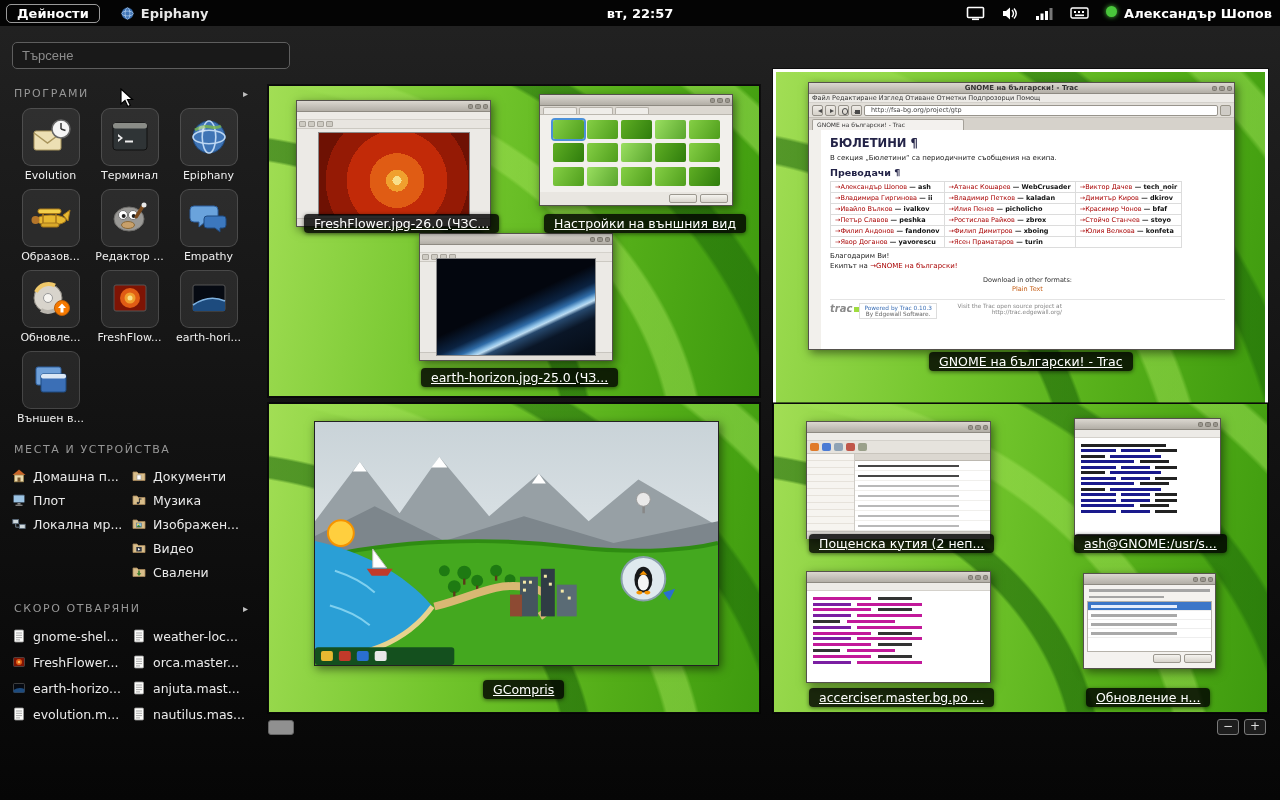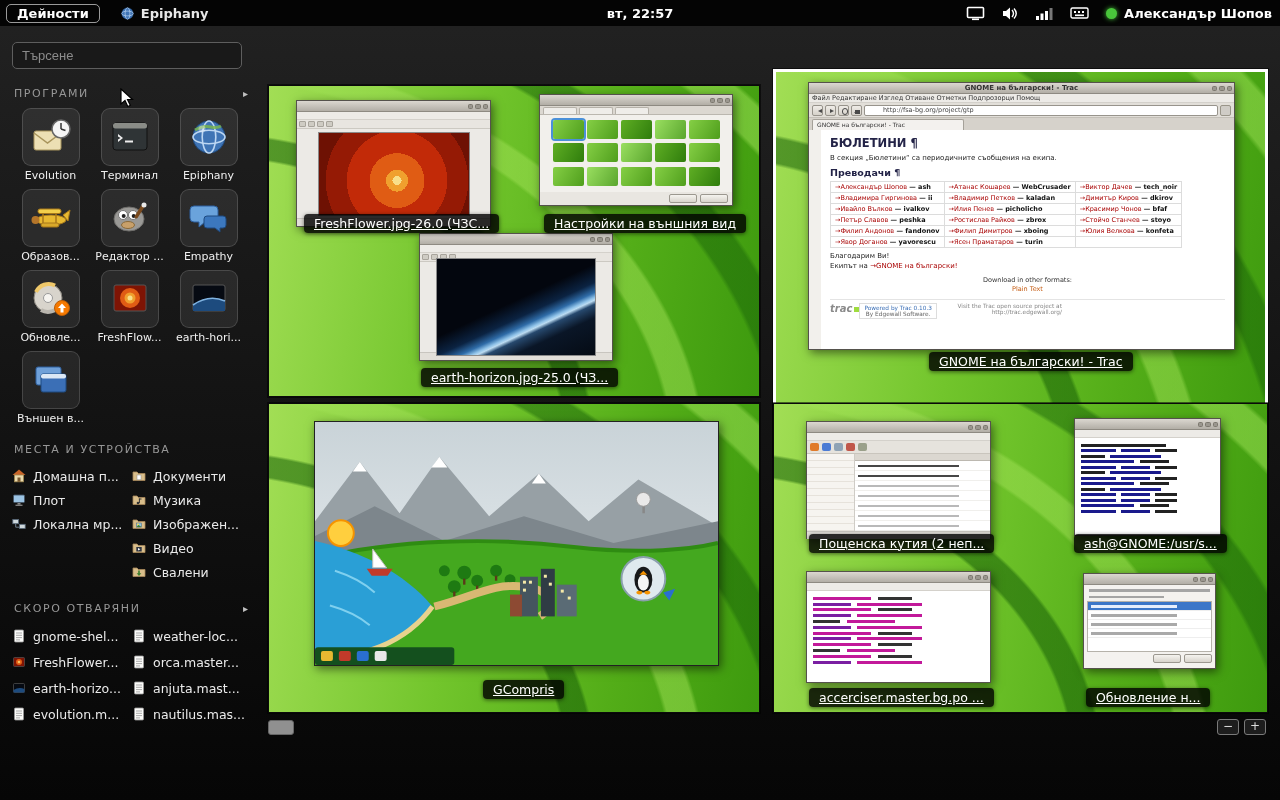--- a/index.html
+++ b/index.html
@@ -10,21 +10,21 @@
 
 .topbar{position:absolute;top:0;left:0;right:0;height:26px;background:#040404;display:flex;align-items:center;font-size:13px;font-weight:bold;z-index:60;}
 .activities{margin-left:6px;padding:1px 10px;border:1px solid rgba(255,255,255,.6);border-radius:5px;color:#fff;}
 .appmenu{display:flex;align-items:center;gap:6px;margin-left:20px;color:#e8e8e8;}
 .clock{position:absolute;left:50%;transform:translateX(-50%);}
 .status{position:absolute;right:8px;display:flex;align-items:center;gap:17px;}
 .presence{width:11px;height:11px;border-radius:50%;background:#49c63b;box-shadow:0 0 5px #49c63b;}
 
 
 .dash{position:absolute;top:26px;left:0;width:260px;bottom:0;padding:16px 8px 0 12px;z-index:40;}
-.search-input{width:230px;height:27px;background:#191919;border:1px solid #5e5e5e;border-radius:5px;color:#ccc;font-size:13px;padding:0 9px;outline:none;}
+.search-input{width:278px;height:27px;background:#191919;border:1px solid #5e5e5e;border-radius:5px;color:#ccc;font-size:13px;padding:0 9px;outline:none;}
 .search-input::placeholder{color:#8b8b8b;}
 .sect{display:flex;justify-content:space-between;align-items:center;margin:18px 4px 8px 2px;color:#979797;font-size:11px;letter-spacing:1.6px;}
 .sect .arrow{color:#c0c0c0;font-size:10px;letter-spacing:0;}
 .app-grid{display:grid;grid-template-columns:repeat(3,77px);gap:7px 2px;text-align:center;}
 .app{display:flex;flex-direction:column;align-items:center;gap:3px;cursor:pointer;}
 .well{width:58px;height:58px;background:rgba(255,255,255,.08);border:1px solid rgba(255,255,255,.15);border-radius:9px;display:flex;align-items:center;justify-content:center;}
 .app-label{font-size:11px;color:#efefef;max-width:76px;white-space:nowrap;overflow:hidden;}
 .twocol{display:flex;gap:4px;}
 .pcol{display:flex;flex-direction:column;}
 .pcol.c1{width:116px;}
@@ -74,21 +74,21 @@
 .btn-mini{width:28px;height:9px;background:linear-gradient(#f5f3ef,#d8d4cc);border:1px solid #9b978f;border-radius:2px;}
 
 
 .btool{height:15px;background:#e2dfd9;border-bottom:1px solid #c4c0b8;display:flex;align-items:center;gap:2px;padding:0 3px;flex:none;}
 .navb{width:11px;height:11px;background:linear-gradient(#efece7,#d6d2ca);border:1px solid #97938b;border-radius:2px;position:relative;flex:none;}
 .navb.back::after{content:"";position:absolute;left:2.5px;top:3px;border:2.5px solid transparent;border-right:4px solid #4a4a4a;}
 .navb.fwd::after{content:"";position:absolute;left:4px;top:3px;border:2.5px solid transparent;border-left:4px solid #4a4a4a;}
 .navb.reload::after{content:"";position:absolute;left:2.5px;top:2.5px;width:4.5px;height:4.5px;border:1.5px solid #4a4a4a;border-radius:50%;}
 .navb.home::after{content:"";position:absolute;left:2.5px;top:4.5px;width:5px;height:3.5px;background:#4a4a4a;}
 .navb.home::before{content:"";position:absolute;left:1.5px;top:1px;border:3.5px solid transparent;border-bottom:3.5px solid #4a4a4a;}
-.urlbar{flex:1;height:11px;background:#fff;border:1px solid #98948c;border-radius:2px;font-size:6.5px;line-height:9.5px;color:#444;padding:0 18px;overflow:hidden;white-space:nowrap;}
+.urlbar{flex:1;height:11px;background:#fff;border:1px solid #98948c;border-radius:2px;font-size:6.5px;line-height:9.5px;color:#444;padding:0 6px;overflow:hidden;white-space:nowrap;}
 .spin{width:11px;height:11px;border-radius:2px;background:#cfccc6;border:1px solid #999589;flex:none;}
 .menurow{height:9px;background:#edebe7;border-bottom:1px solid #d4d1cb;font-size:6.5px;line-height:8.5px;color:#333;padding-left:3px;white-space:nowrap;overflow:hidden;flex:none;}
 .tabrow{height:12px;background:#d6d2cb;display:flex;align-items:flex-end;padding:0 3px;flex:none;}
 .etab{width:152px;height:11px;background:#f3f1ee;border:1px solid #a5a199;border-bottom:none;font-size:6px;line-height:10px;padding:0 4px;color:#333;overflow:hidden;white-space:nowrap;border-radius:2px 2px 0 0;}
 .trac{flex:1;background:#fff;padding:5px 9px 3px 9px;font-size:7px;color:#222;overflow:hidden;margin-left:12px;}
 .trac h1{font-size:11.5px;margin:1px 0 4px;color:#232347;}
 .trac h2{font-size:9.5px;margin:5px 0 3px;color:#232347;}
 .trac p{margin:2px 0;}
 .ttable{border-collapse:collapse;margin:3px 0 4px;}
 .ttable td{border:1px solid #dcdcdc;padding:1px 4px;font-size:6.5px;white-space:nowrap;}
@@ -180,21 +180,21 @@
         <rect x="9" y="5" width="3" height="9" fill="#fff"></rect>
         <rect x="13.5" y="2" width="3" height="12" fill="#777"></rect>
       </svg>
       <svg width="19" height="14" viewBox="0 0 19 14">
         <rect x="1" y="2" width="17" height="10" rx="1.5" fill="none" stroke="#fff" stroke-width="1.4"></rect>
         <rect x="4" y="5" width="2" height="2" fill="#fff"></rect>
           <rect x="8" y="5" width="2" height="2" fill="#fff"></rect>
         <rect x="12" y="5" width="2" height="2" fill="#fff"></rect>
           <rect x="5" y="8.5" width="9" height="1.6" fill="#fff"></rect>
       </svg>
-      <div style="display:flex;align-items:center;gap:7px;">
+      <div style="display:flex;align-items:flex-start;gap:7px;">
         <span class="presence"></span>
         <span>Александър Шопов</span>
       </div>
     </div>
   </header>
 
   <aside class="dash">
     <input class="search-input" placeholder="Търсене" style="">
 
     <div class="sect">

